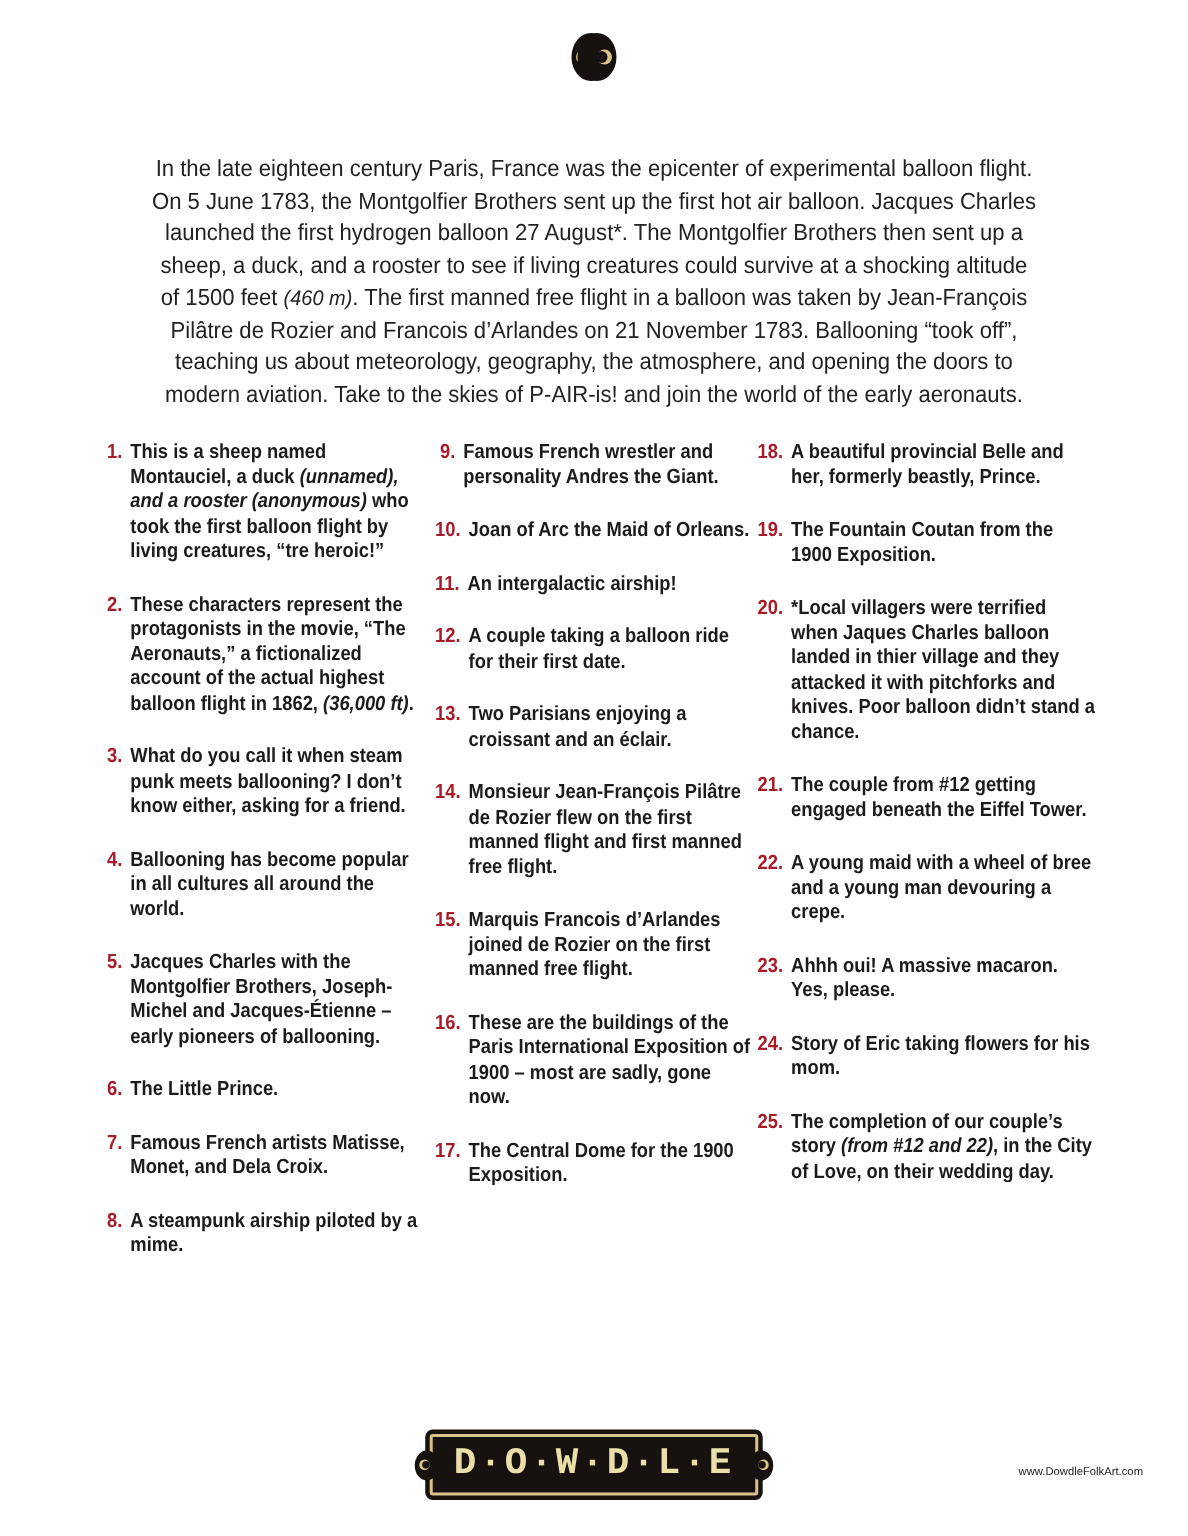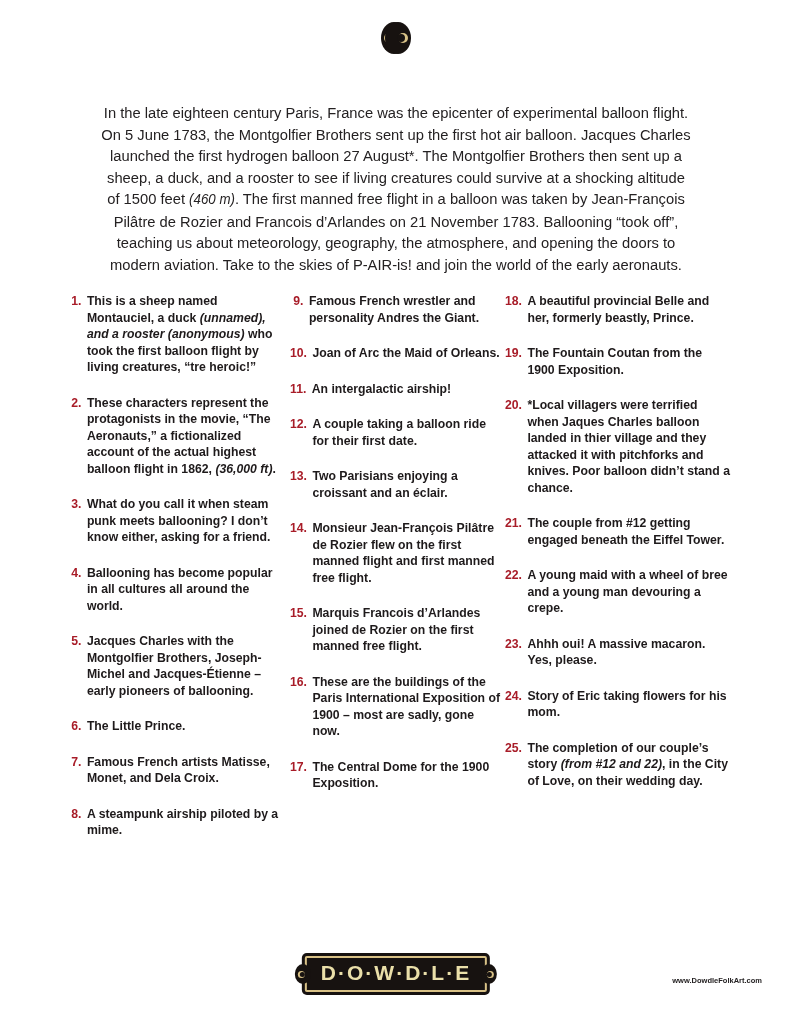--- a/index.html
+++ b/index.html
@@ -118,34 +118,34 @@
   .footer-plaque .crescent{width:7px;height:7px;margin-top:-3.5px;}
   .footer-plaque .crescent::after{width:5px;height:5px;left:2px;top:1px;}
   .footer-plaque .tab-right .crescent::after{left:auto;right:2px;}
   .footer-frame{
     border:2px solid var(--gold);
     border-radius:2px;
     padding:3px 14px 5px 14px;
     background:var(--plaque);
   }
   .footer-logo{
-    font-family:Liberation Sans, sans-serif;
-    font-weight:700;
-    font-size:21px;
+    font-family:Liberation Mono, monospace;
+    font-weight:700;
+    font-size:25px;
     letter-spacing:2px;
     color:var(--gold-text);
     white-space:nowrap;
   }
   .copyright{
     position:absolute;left:30px;top:1024px;
     font-size:7.5px;color:#242122;
   }
   .website{
     position:absolute;right:30px;top:976px;
-    font-size:7.5px;font-weight:700;color:#242122;margin-left:32px;
+    font-size:7.5px;font-weight:400;color:#242122;margin-left:32px;
   }
 </style>
 </head>
 <body>
 
 <div class="page">
 
   <div class="banner">
     <span class="tab tab-left">
         <span class="crescent"></span>

